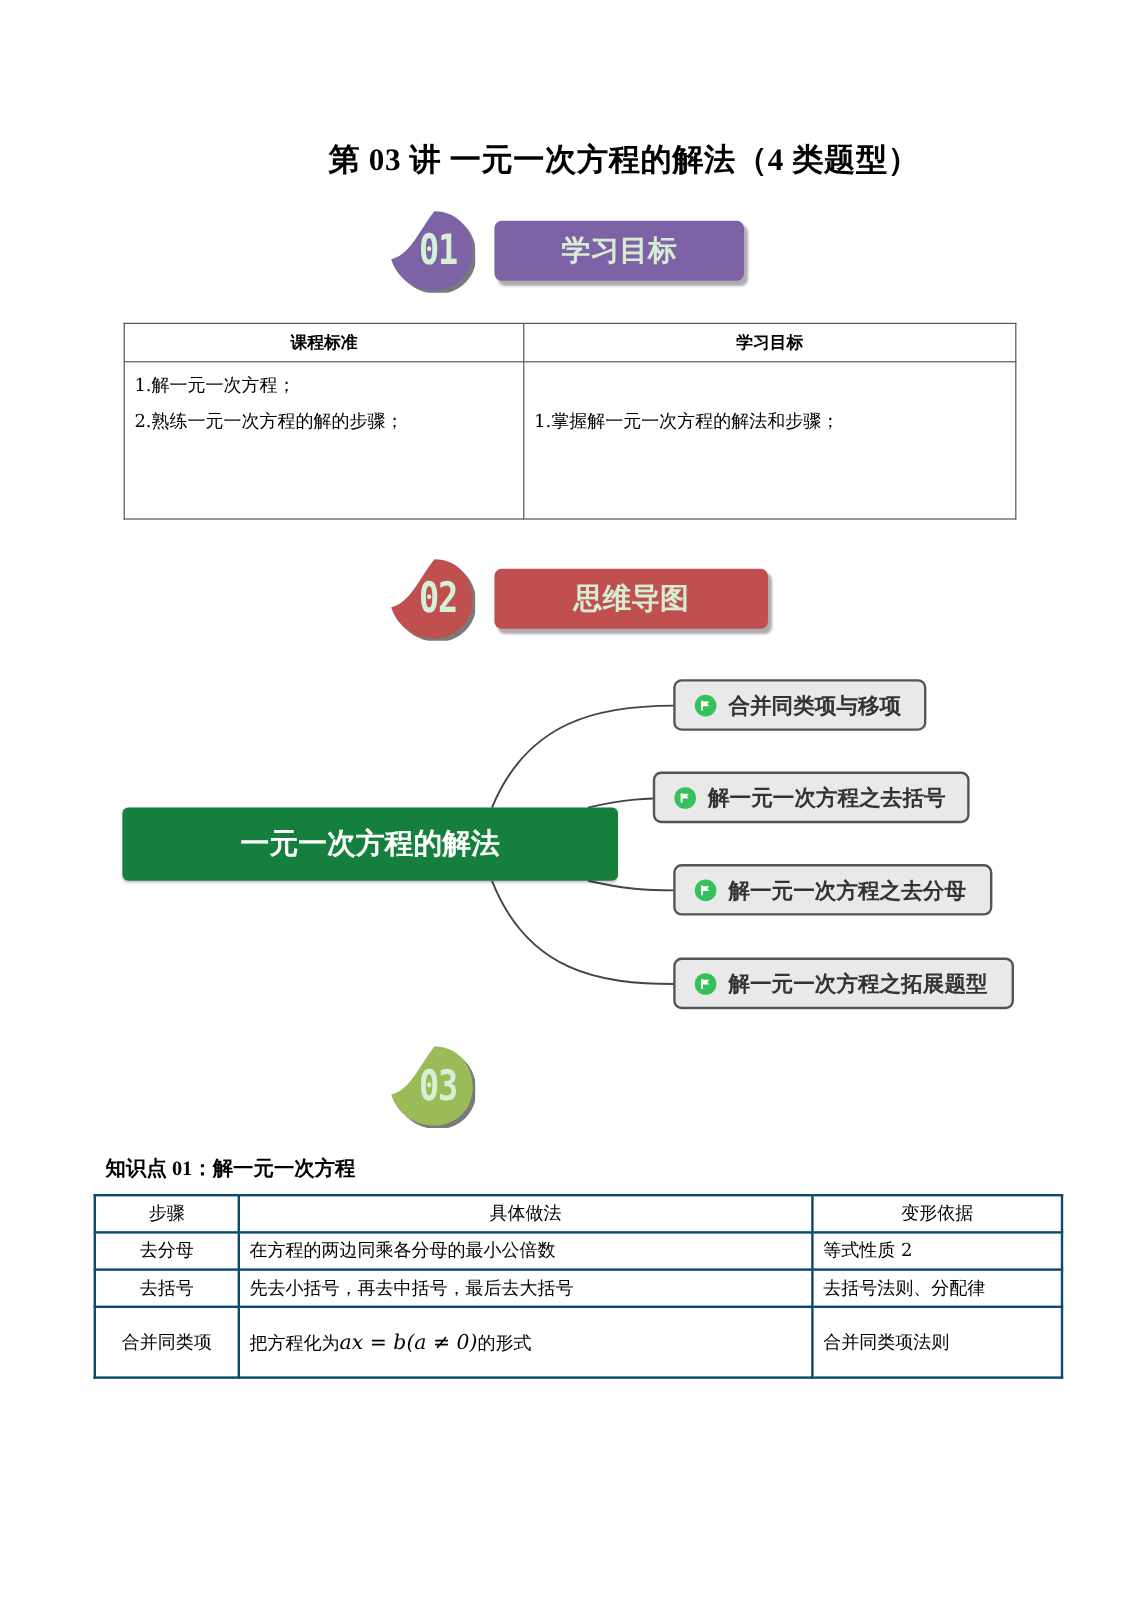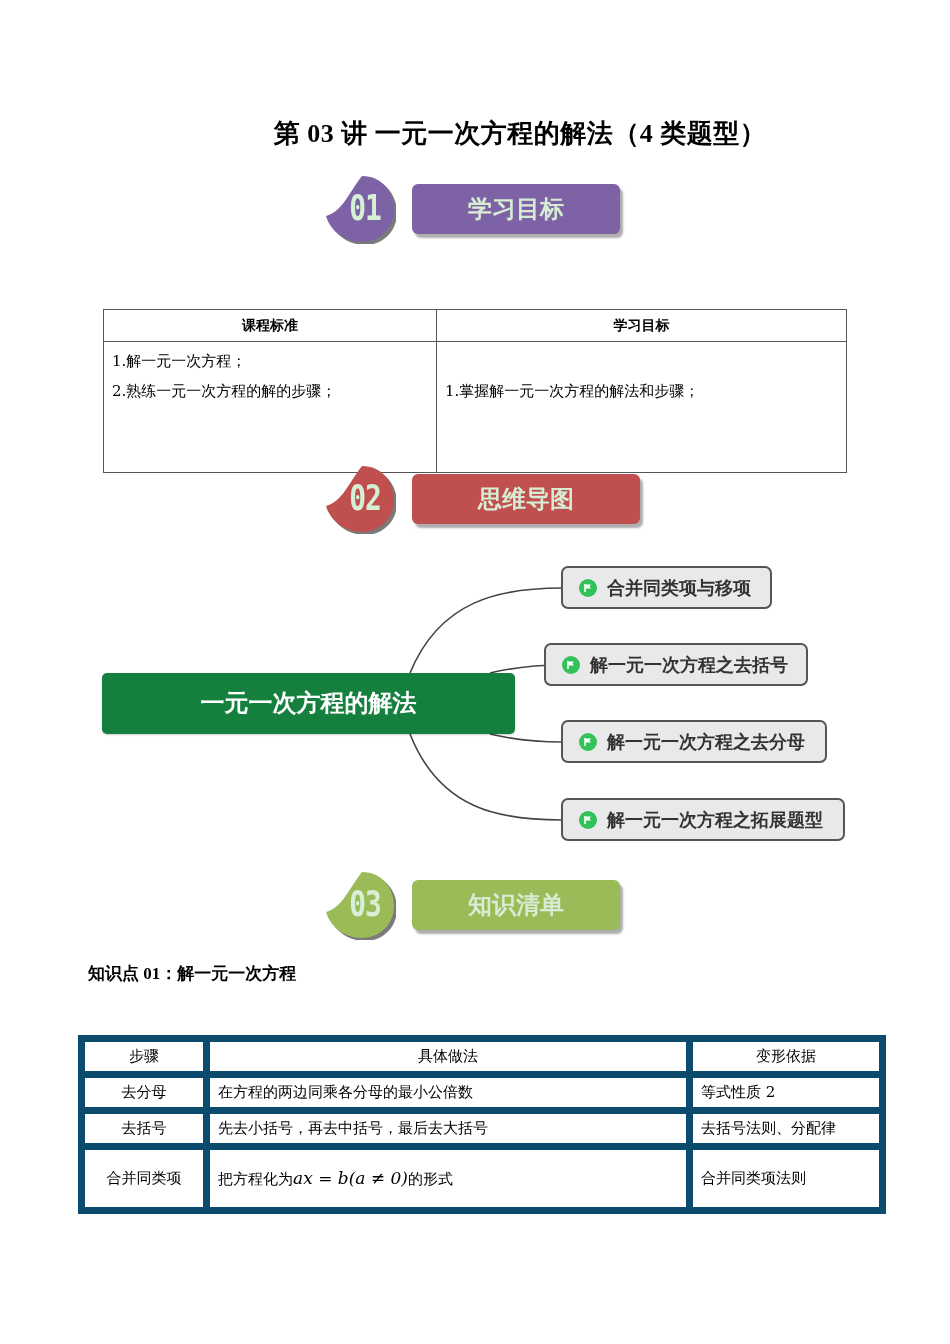--- a/index.html
+++ b/index.html
@@ -15,41 +15,41 @@
   .banner .drop-shape { position:absolute; left:4px; top:2px; width:72px; height:72px; }
   .banner .num { position:absolute; left:20px; top:22px; width:50px; text-align:center;
                  font-family:"DejaVu Sans Mono","Liberation Mono",monospace; font-weight:bold;
                  font-size:28px; color:#d6f0d6; letter-spacing:-1px; transform:scaleY(1.25); }
   .banner .bar { position:absolute; left:92px; top:14px; width:208px; height:50px; border-radius:6px;
                  box-shadow:3px 4px 2px rgba(120,120,120,0.6); }
   .banner .bar-label { position:absolute; left:0; right:0; top:9px; text-align:center;
                  font-family:"DejaVu Sans","Liberation Sans",sans-serif; font-weight:bold;
                  font-size:24px; color:#d7ecd2; }
 
-  table { border-collapse:collapse;margin-top:40px; }
+  table { border-collapse:collapse; }
   .obj-table { left:103px; top:269px; width:744px; }
   .obj-table td, .obj-table th { border:1px solid #555; font-size:15px; }
   .obj-table th { height:29px; font-weight:bold; font-family:"DejaVu Sans","Liberation Sans",sans-serif; font-size:14px; }
   .obj-table td { vertical-align:top; height:130px; padding:0 8px; }
   .obj-line { line-height:30px; }
 
   
   .mm-root { left:102px; top:673px; width:413px; height:61px; background:#15803d; border-radius:5px;
              color:#fff; font-family:"DejaVu Sans","Liberation Sans",sans-serif; font-weight:bold;
              font-size:24px; line-height:61px; text-align:center; box-shadow:0 1px 2px rgba(0,0,0,0.2); }
   .mm-node { position:absolute; height:43px; background:#e9e9e9; border:2px solid #555;
              border-radius:7px; box-sizing:border-box; display:flex; align-items:center;
              font-family:"DejaVu Sans","Liberation Sans",sans-serif; font-weight:bold; font-size:18px; color:#333; }
   .mm-node .flag { width:18px; height:18px; border-radius:50%; background:#34c159; margin:0 10px 0 16px;
                    display:flex; align-items:center; justify-content:center; flex:none; }
 
   .kp-heading { left:88px; top:962px; font-size:17px; font-weight:bold;
                 font-family:"Liberation Serif","DejaVu Serif",serif;text-align:right; }
   .kp-table { left:78px; top:995px; width:808px; }
-  .kp-table td { border:7px solid #0c4a6e; font-size:15px; padding:0 8px; height:29px; }
+  .kp-table td { border:2px solid #0c4a6e; font-size:15px; padding:0 8px; height:29px; }
   .kp-table td.c { text-align:center; }
   .kp-table tr.tall td { height:57px; }
   .kp-table tr.tall td.left-text { line-height:28px; }
   .math { font-family:"DejaVu Serif","Liberation Serif",serif; font-style:italic; font-size:17px; }
 </style>
 </head>
 <body>
 
 <div class="abs title">第 03 讲  一元一次方程的解法（4 类题型）</div>
 
@@ -140,23 +140,20 @@
   </span>
   <span>解一元一次方程之拓展题型</span>
 </div>
 
 <div class="banner" style="left:320px; top:866px;">
   <svg class="drop-shape" viewBox="0 0 72 72">
     <path d="M38 4 C58 4 70 20 70 38 C70 56 56 70 38 70 C20 70 6 58 2 44 C18 40 24 22 38 4 Z" fill="#7a7a7a" transform="translate(3,3)"></path>
     <path d="M38 4 C58 4 70 20 70 38 C70 56 56 70 38 70 C20 70 6 58 2 44 C18 40 24 22 38 4 Z" fill="#9bbb59"></path>
   </svg>
   <div class="num">03</div>
-  <div class="bar" style="background:#9bbb59;">
-    <div class="bar-label">知识清单</div>
-  </div>
 </div>
 
 <div class="abs kp-heading">知识点 01：解一元一次方程</div>
 
 <table class="abs kp-table">
   <tbody>
       <tr>
     <td class="c" style="width:102px;">步骤</td>
     <td class="c" style="width:460px;">具体做法</td>
     <td class="c">变形依据</td>

